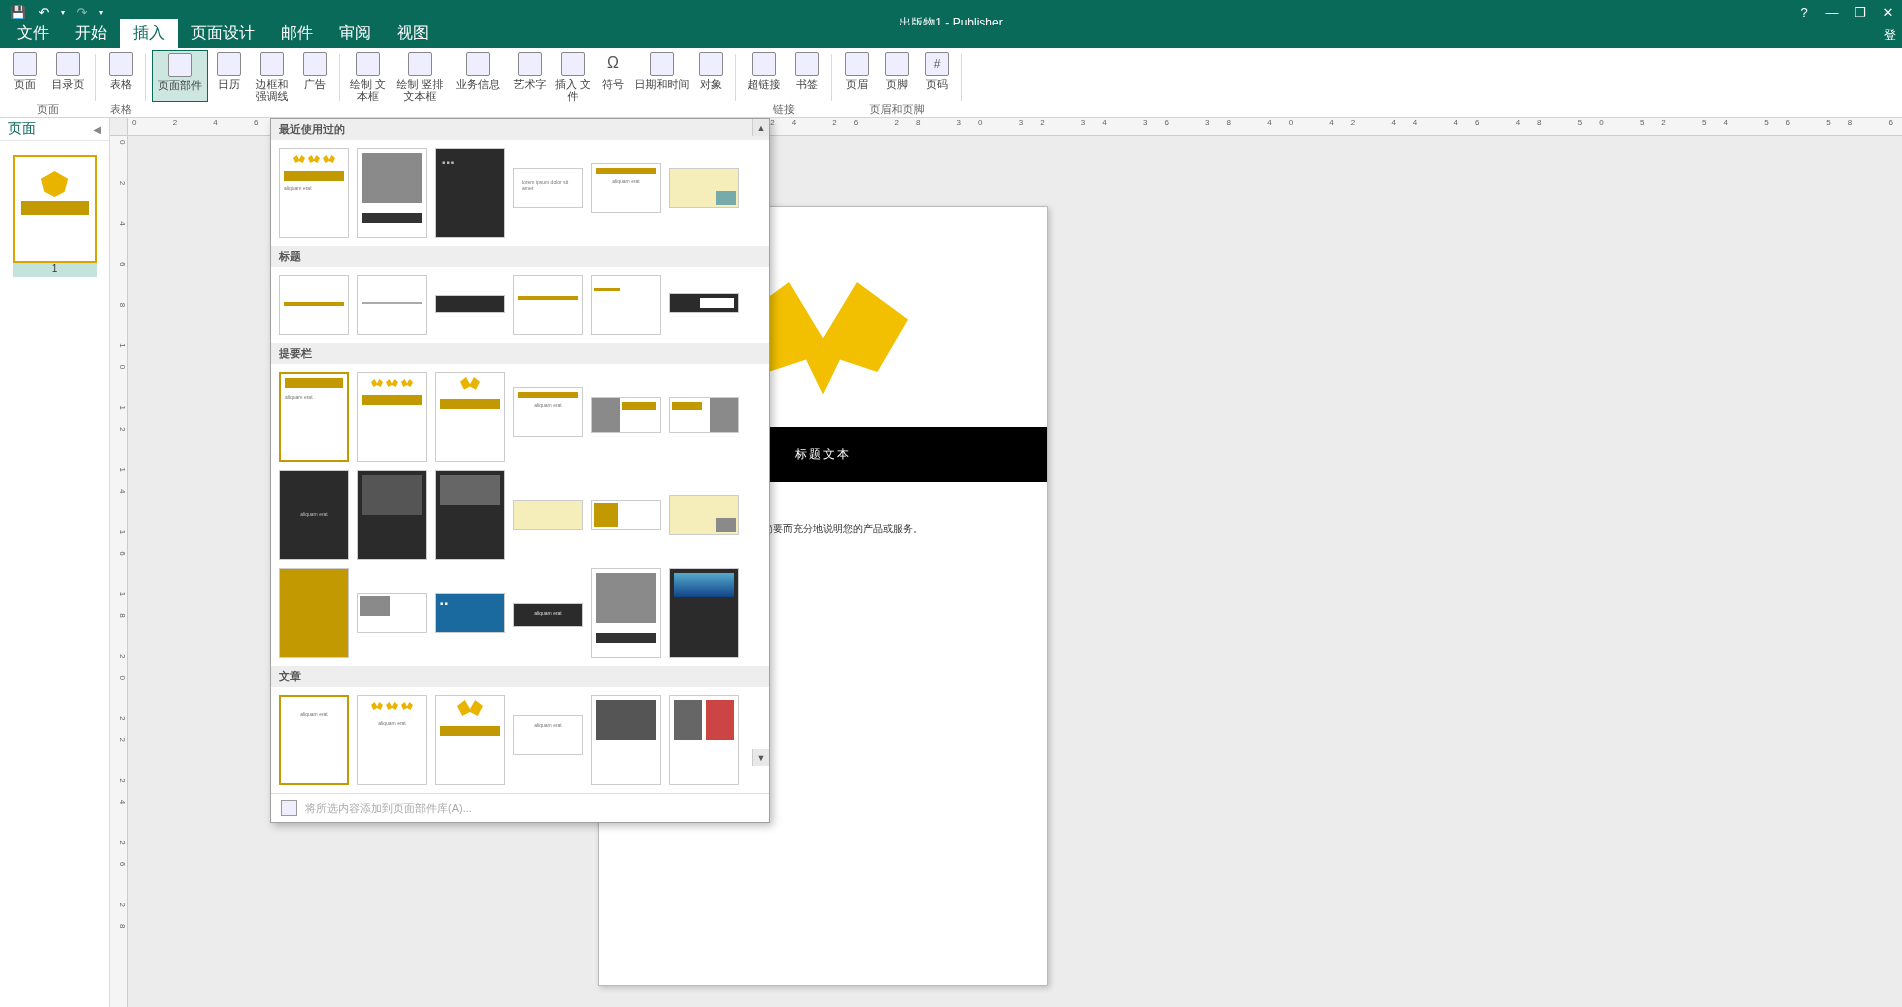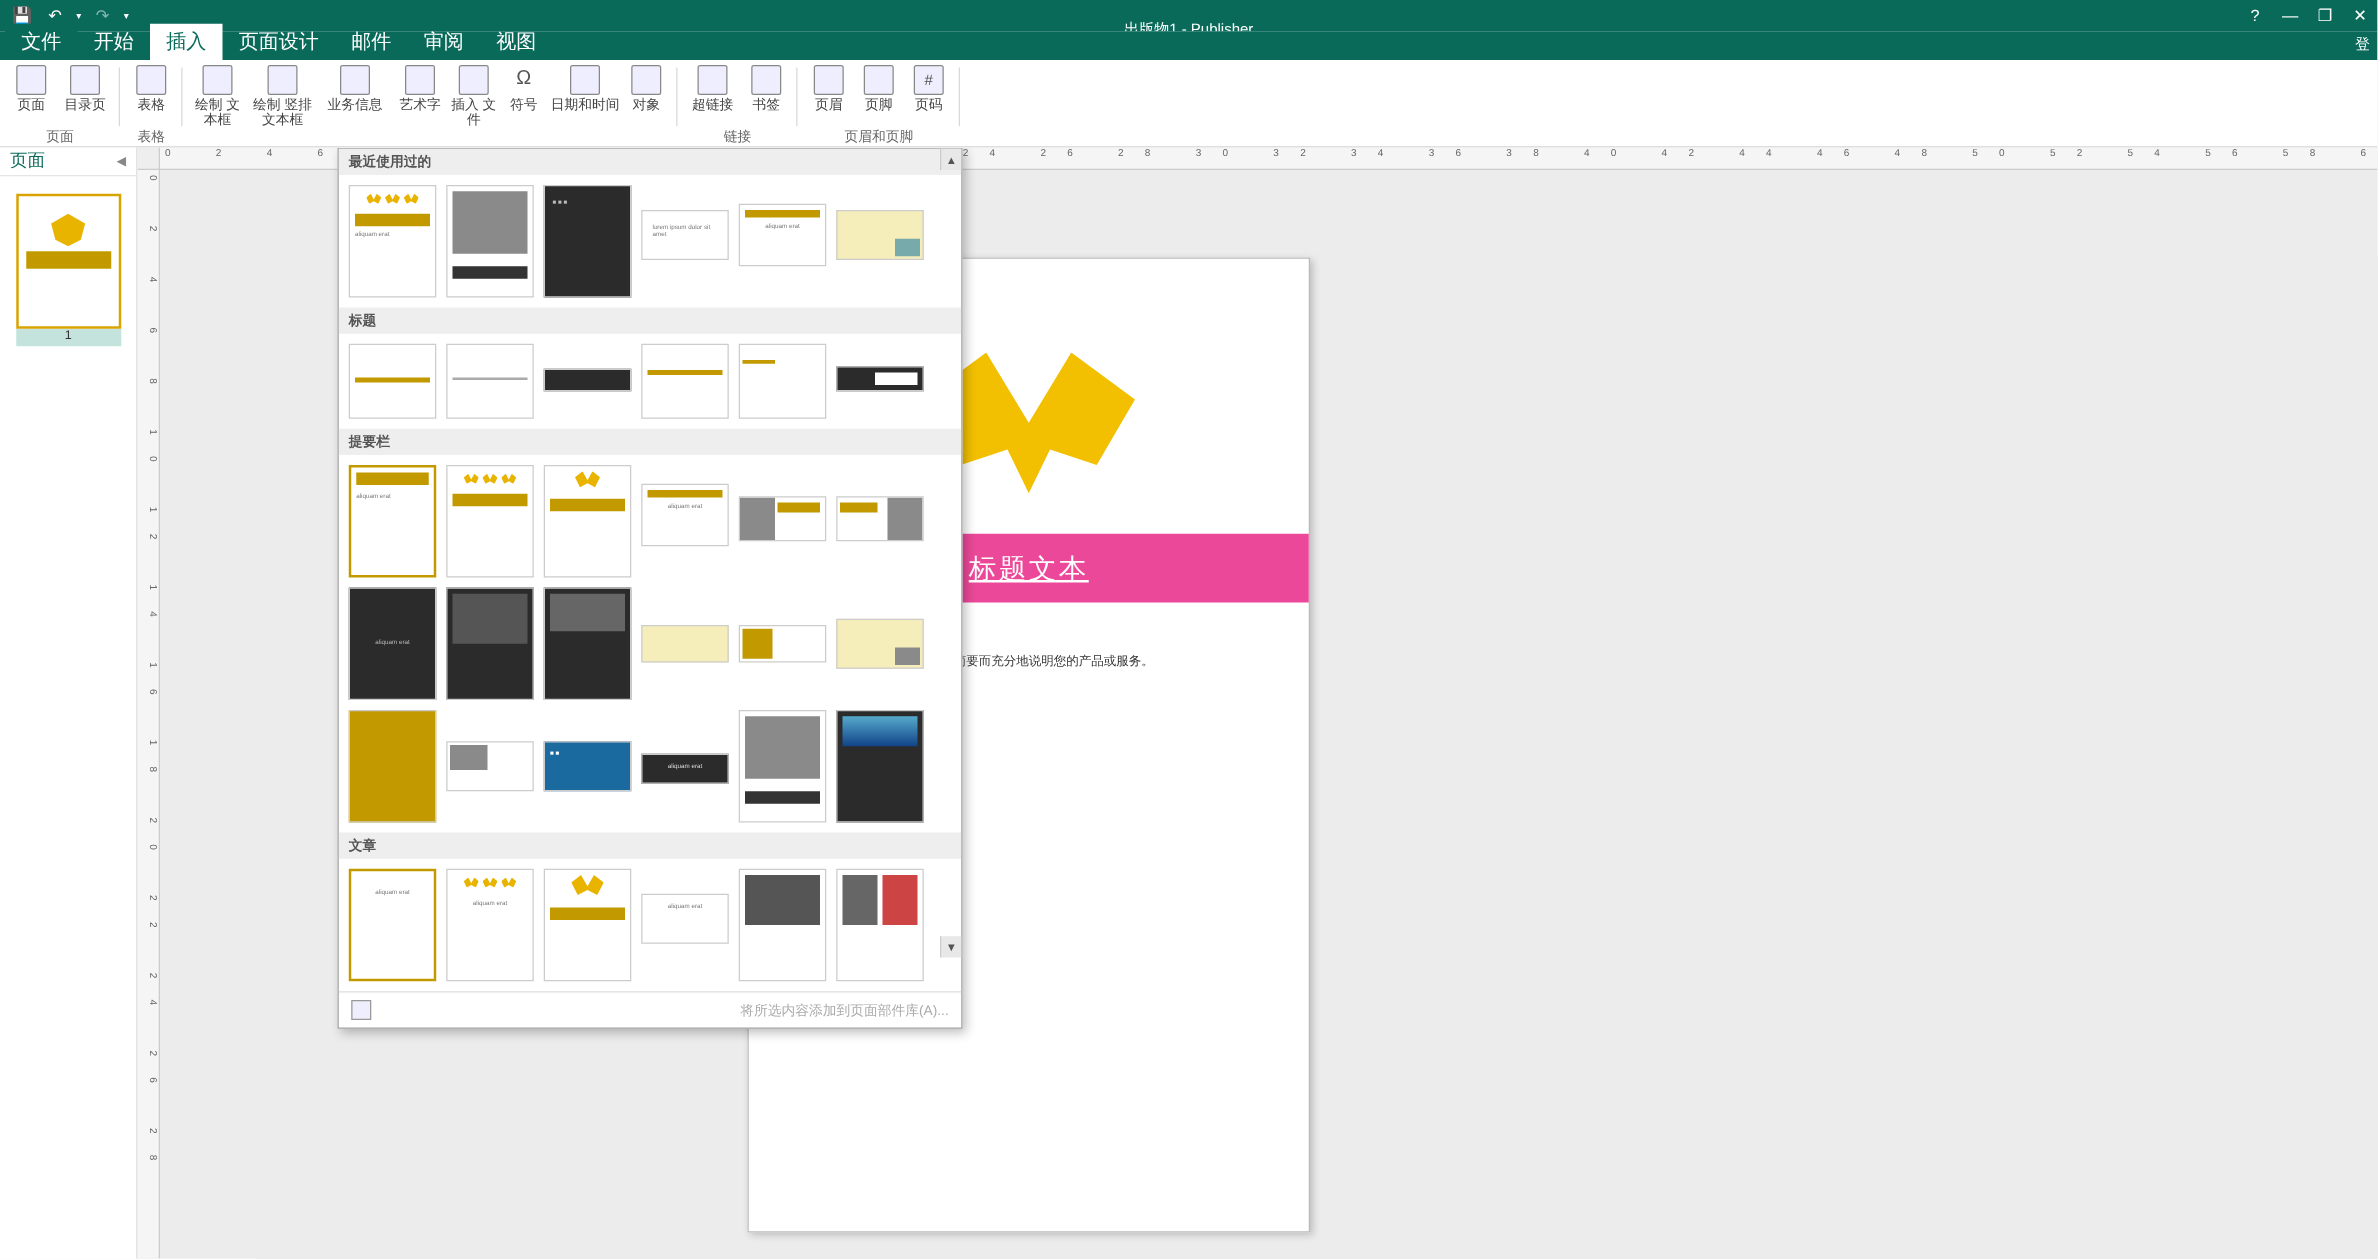--- a/index.html
+++ b/index.html
@@ -46,42 +46,42 @@
 .page-num { width: 84px; height: 14px; margin: 0 auto; background: #c4e3dc; text-align: center; font-size: 10px; color: #333; }
 
 
 .canvas-area { flex: 1; position: relative; background: #ececec; overflow: hidden; }
 .hruler { position: absolute; left: 18px; right: 0; top: 0; height: 18px; background: #f5f5f5; border-bottom: 1px solid #ccc; font-size: 8px; color: #666; overflow: hidden; white-space: nowrap; padding-left: 4px; letter-spacing: 17px; }
 .vruler { position: absolute; left: 0; top: 18px; bottom: 0; width: 18px; background: #f5f5f5; border-right: 1px solid #ccc; font-size: 8px; color: #666; writing-mode: vertical-rl; text-orientation: mixed; padding-top: 4px; letter-spacing: 17px; }
 .corner { position: absolute; left: 0; top: 0; width: 18px; height: 18px; background: #eee; border-right: 1px solid #ccc; border-bottom: 1px solid #ccc; }
 .paper-scroll { position: absolute; left: 18px; top: 18px; right: 0; bottom: 0; overflow: auto; }
 .paper { width: 450px; height: 780px; background: #fff; border: 1px solid #bbb; box-shadow: 2px 2px 6px rgba(0,0,0,.2); margin: 70px 0 40px 470px; position: relative; }
 .paper-butterfly { width: 170px; height: 125px; margin: 75px auto 20px; background: #f2c000; clip-path: polygon(50% 45%, 30% 0, 0 30%, 18% 72%, 40% 62%, 50% 90%, 60% 62%, 82% 72%, 100% 30%, 70% 0); }
-.paper-titlebar { height: 55px; background: #ec4899; color: #fff; display: flex; align-items: center; justify-content: center; font-size: 22px; letter-spacing: 2px; text-decoration: underline; }
+.paper-titlebar { height: 55px; background: #000000; color: #fff; display: flex; align-items: center; justify-content: center; font-size: 12px; letter-spacing: 2px; }
 .paper-desc { text-align: center; font-size: 10px; color: #333; margin-top: 40px; }
 
 
 .gallery { position: absolute; left: 160px; top: 0; width: 500px; background: #fff; border: 1px solid #a0a0a0; box-shadow: 3px 3px 8px rgba(0,0,0,.25); z-index: 500; }
 .gallery-scroll { max-height: 700px; overflow-y: auto; }
 .gal-section-title { background: #eee; font-size: 11px; color: #555; padding: 3px 8px; font-weight: bold; }
 .gal-grid { display: flex; flex-wrap: wrap; gap: 8px; padding: 8px; }
 .gal-item { width: 70px; height: 60px; border: 1px solid #ccc; background: #fff; cursor: pointer; position: relative; overflow: hidden; }
 .gal-item.tall { height: 90px; }
 .gal-item .bar { position: absolute; left: 4px; right: 4px; height: 10px; background: #c29a00; }
 .gal-item .bar.top { top: 4px; }
 .gal-item .butterflies { position: absolute; top: 6px; left: 0; right: 0; display: flex; justify-content: center; gap: 3px; }
 .bfly { width: 12px; height: 10px; background: #e9b400; clip-path: polygon(50% 45%, 30% 0, 0 30%, 20% 80%, 50% 60%, 80% 80%, 100% 30%, 70% 0); }
 .gal-item .txt { position: absolute; left: 4px; right: 4px; font-size: 5px; color: #777; line-height: 6px; }
 .gal-item.dark { background: #2b2b2b; }
 .gal-item.dark .txt { color: #bbb; }
 .gal-item .pic { position: absolute; background: #8a8a8a; }
 .sunflower { background: radial-gradient(circle at 50% 50%, #4a2b00 20%, #f2c200 22% 60%, #2d5016 62%); }
 .gal-footer { border-top: 1px solid #ddd; }
 .gal-footer-item { display: flex; align-items: center; gap: 8px; padding: 6px 10px; font-size: 11px; color: #444; cursor: pointer; }
-.gal-footer-item.disabled { color: #aaa; justify-content: space-between; }
+.gal-footer-item.disabled { color: #aaa; }
 .gf-icon { width: 16px; height: 16px; border: 1px solid #999; background: #eef; }
 .gallery-scrollbar-btn { position:absolute; right:0; width:17px; height:17px; background:#e8e8e8; border-left:1px solid #ccc; display:flex; align-items:center; justify-content:center; font-size:9px; color:#555;}
 </style>
 </head>
 <body>
 
 <div class="titlebar">
   <div class="qat">
     <div class="qat-btn">💾</div>
     <div class="qat-btn">↶</div>
@@ -127,20 +127,42 @@
     <div class="group-items">
       <div class="rbtn narrow">
           <div class="ricon"></div>
           <span>表格</span>
         </div>
     </div>
     <div class="group-label">表格</div>
   </div>
   <div class="group">
     <div class="group-items">
+      <div class="rbtn wide selected">
+          <div class="ricon"></div>
+          <span>页面部件</span>
+        </div>
+      <div class="rbtn narrow">
+          <div class="ricon"></div>
+          <span>日历</span>
+        </div>
+      <div class="rbtn">
+          <div class="ricon"></div>
+          <span>边框和
+强调线</span>
+        </div>
+      <div class="rbtn narrow">
+          <div class="ricon"></div>
+          <span>广告</span>
+        </div>
+    </div>
+    <div class="group-label"></div>
+  </div>
+  <div class="group">
+    <div class="group-items">
       <div class="rbtn">
           <div class="ricon"></div>
           <span>绘制
 文本框</span>
         </div>
       <div class="rbtn wide">
           <div class="ricon"></div>
           <span>绘制
 竖排文本框</span>
         </div>

